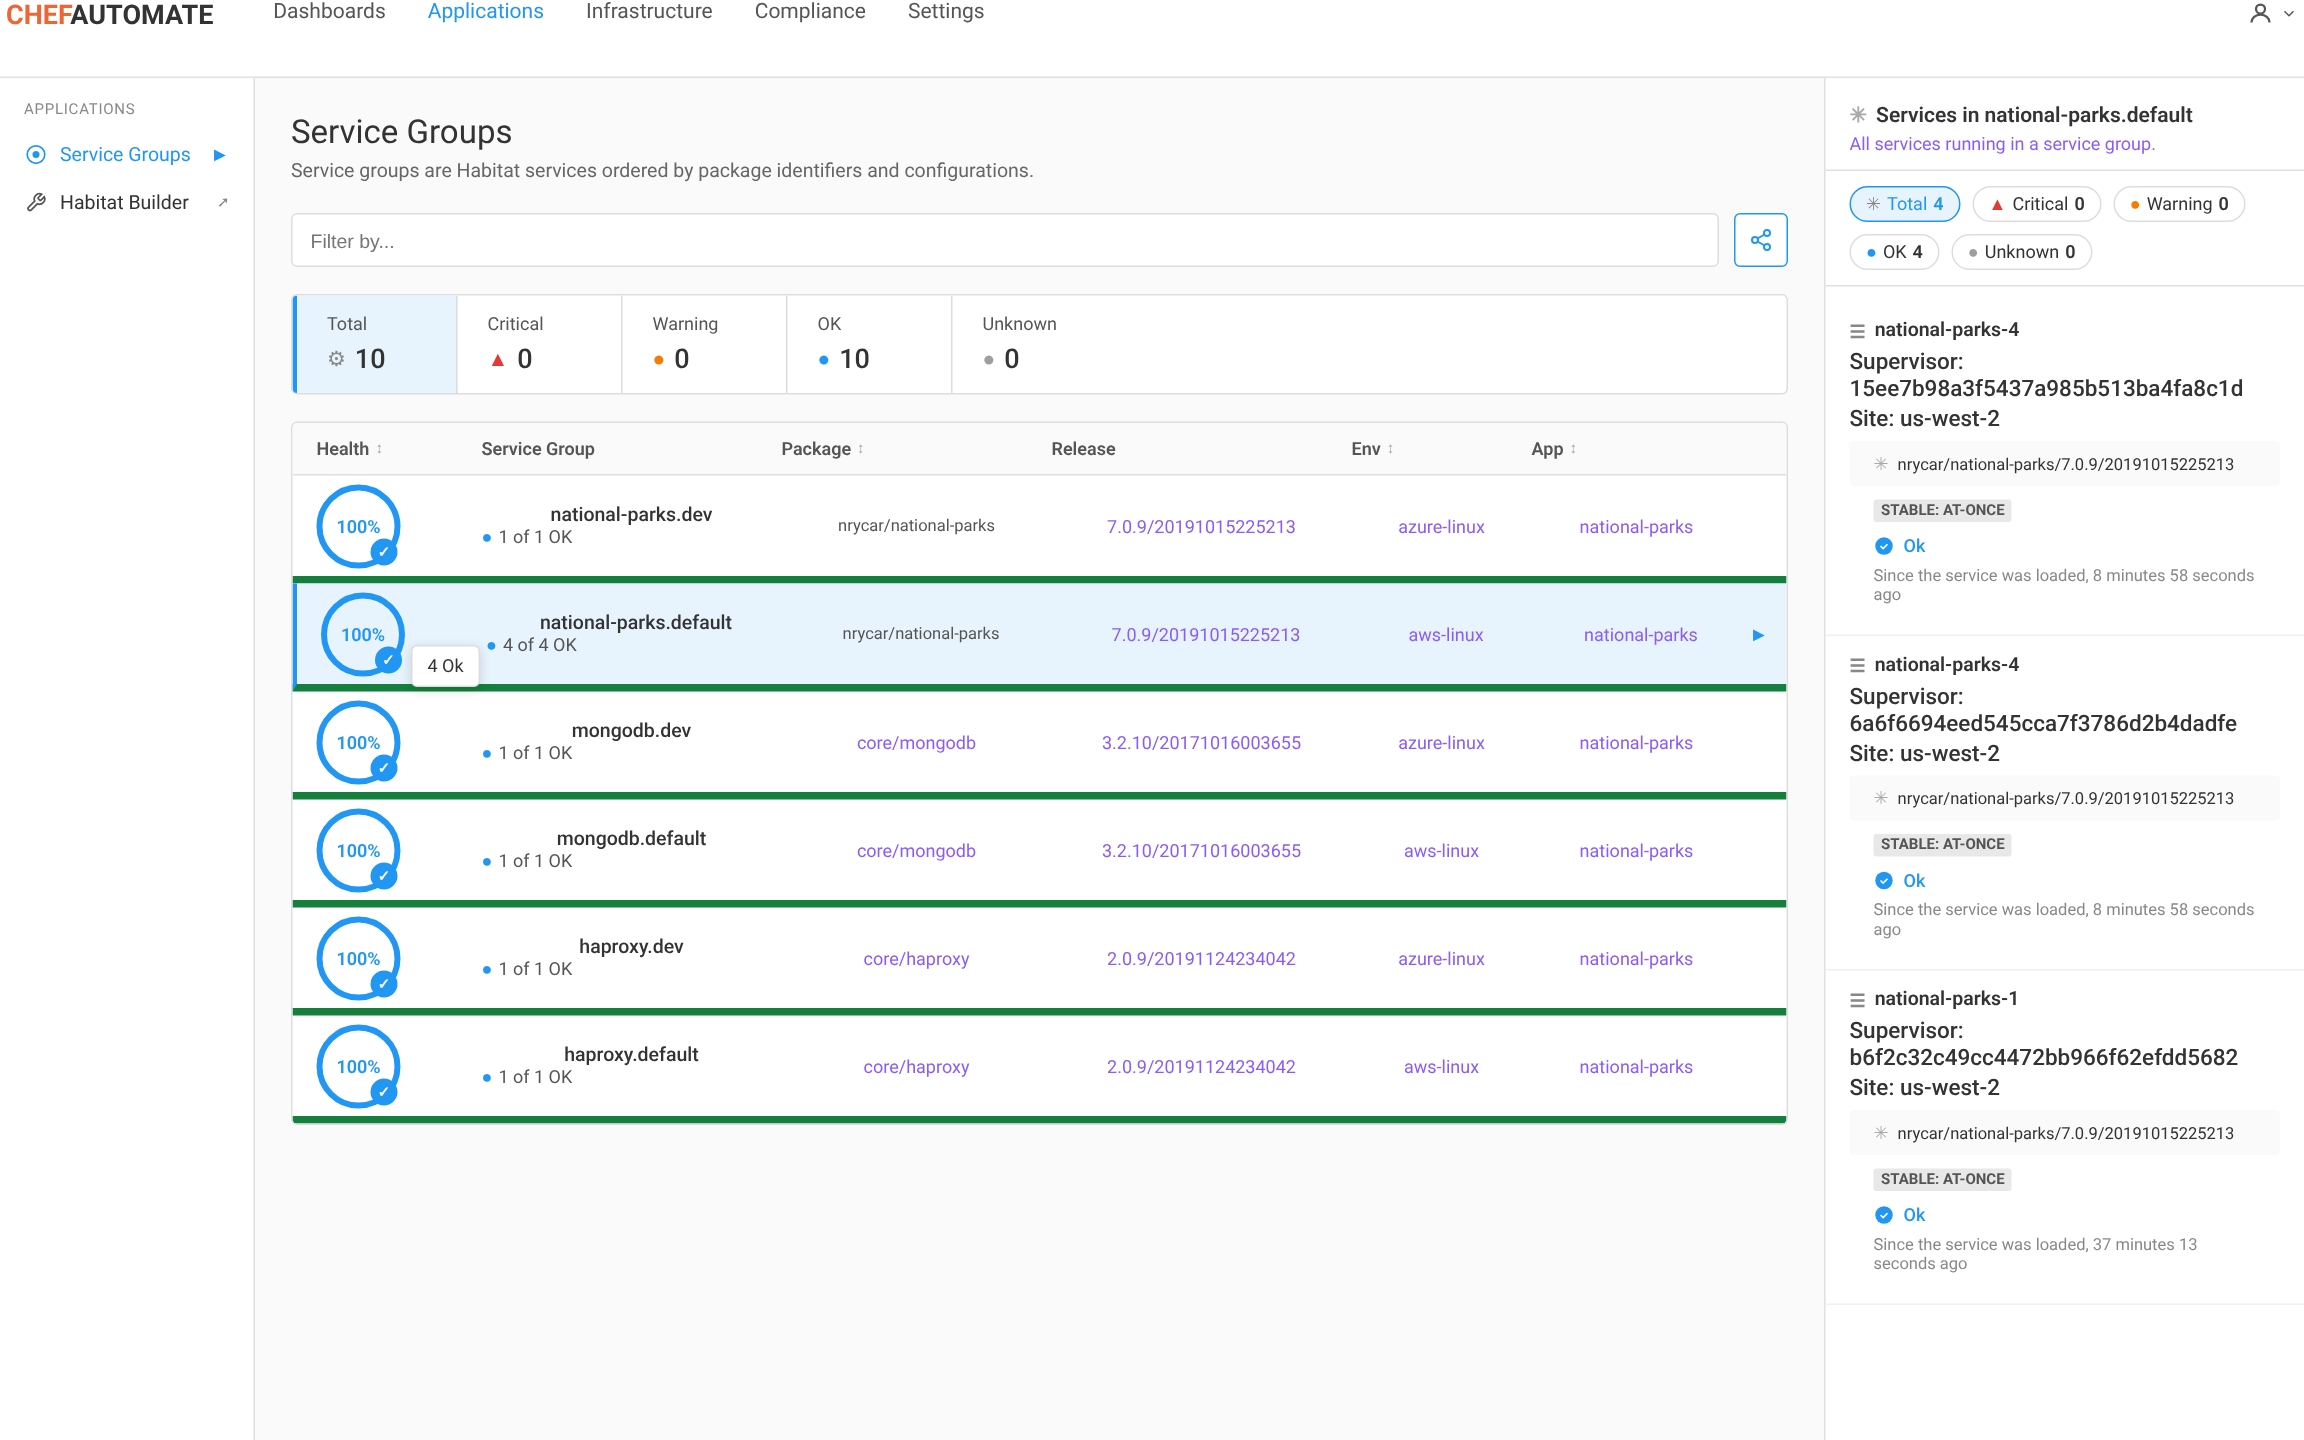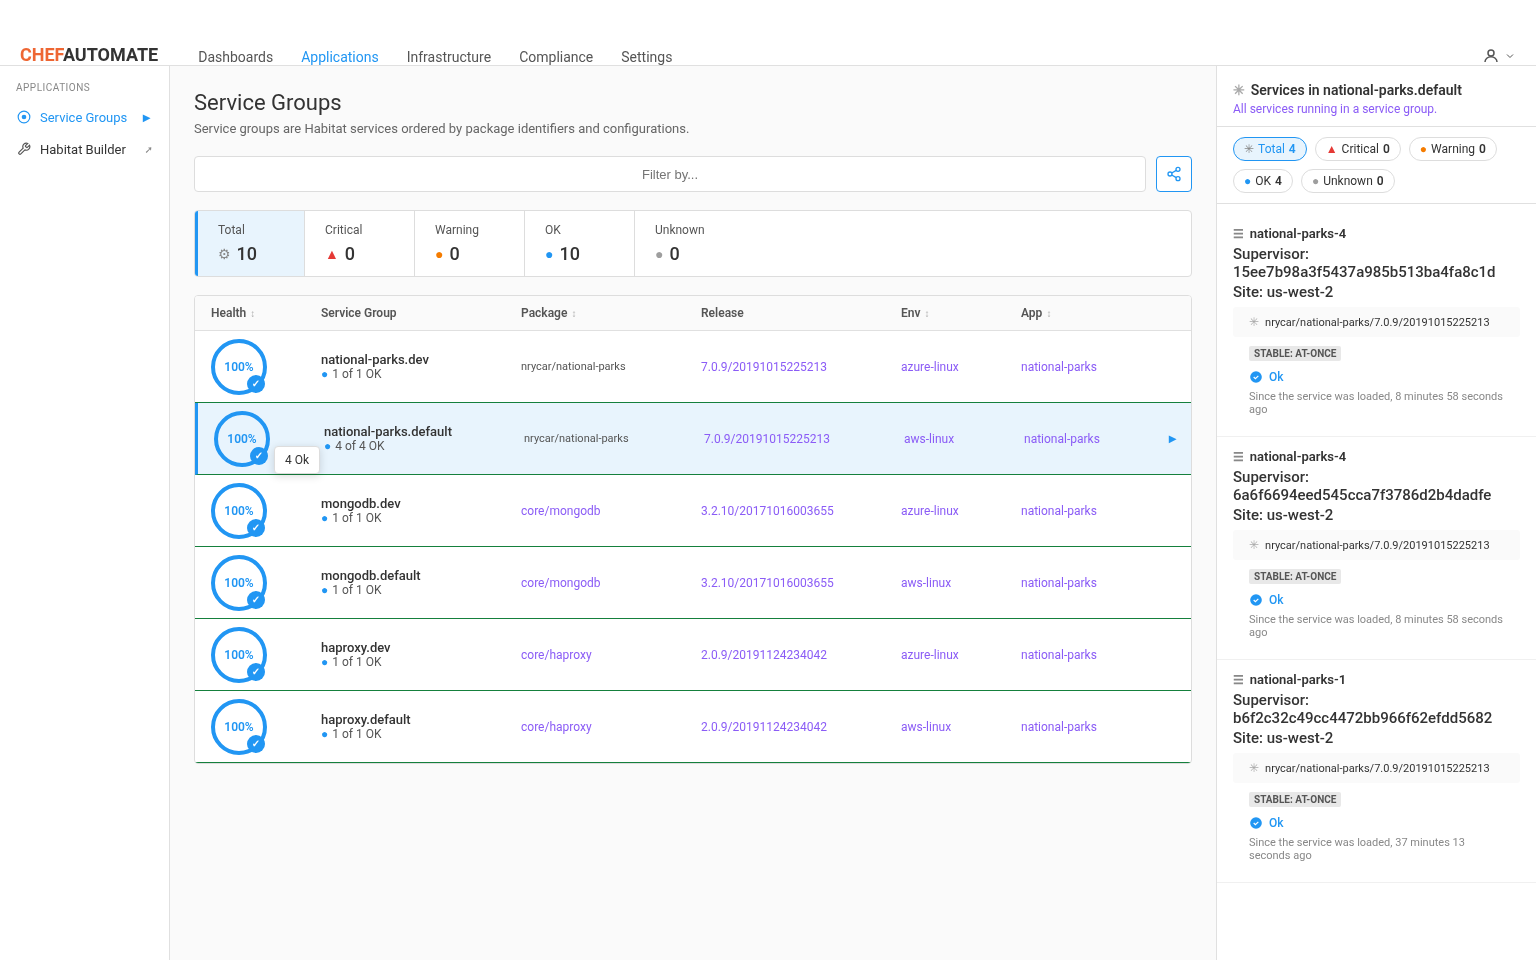--- a/index.html
+++ b/index.html
@@ -1,19 +1,19 @@
 <!DOCTYPE html>
 <html><head>
   <meta charset="utf-8">
   <style>
     * { box-sizing: border-box; margin: 0; padding: 0; }
     body { font-family: -apple-system, BlinkMacSystemFont, 'Segoe UI', Roboto, sans-serif; font-size: 13px; color: #333; background: #fff; display: flex; flex-direction: column; height: 960px; overflow: hidden; }
 
     
-    .top-nav { display: flex; align-items: flex-end; height: 52px; border-bottom: 1px solid #e0e0e0; padding: 0 20px; background: #fff; margin-top: 14px; }
+    .top-nav { display: flex; align-items: flex-start; height: 52px; border-bottom: 1px solid #e0e0e0; padding: 0 4px; background: #fff; }
     .logo { font-size: 18px; font-weight: 700; margin-right: 40px; }
     .logo-chef { color: #e63; }
     .logo-automate { color: #333; }
     .nav-links { display: flex; gap: 28px; flex: 1; }
     .nav-link { text-decoration: none; color: #555; font-size: 14px; }
     .nav-link.active { color: #2196F3; }
     .user-icon { margin-left: auto; display: flex; align-items: center; gap: 4px; color: #555; cursor: pointer; }
 
     
     .layout { display: flex; flex: 1; overflow: hidden; }
@@ -26,43 +26,43 @@
     .sidebar-item .arrow { margin-left: auto; color: #2196F3; }
     .sidebar-icon { width: 16px; height: 16px; display: inline-flex; align-items: center; justify-content: center; }
 
     
     .main-content { flex: 1; overflow-y: auto; padding: 24px 24px; background: #fafafa; }
     .page-title { font-size: 22px; font-weight: 400; color: #333; margin-bottom: 6px; }
     .page-subtitle { font-size: 13px; color: #666; margin-bottom: 20px; }
 
     
     .filter-bar { display: flex; align-items: center; gap: 10px; margin-bottom: 18px; }
-    .filter-input { flex: 1; height: 36px; border: 1px solid #ddd; border-radius: 4px; padding: 0 12px; font-size: 13px; color: #8b5cf6; background: #fff; text-align: center; }
+    .filter-input { flex: 1; height: 36px; border: 1px solid #ddd; border-radius: 4px; padding: 0 12px; font-size: 13px; color: #8b5cf6; background: #fff; }
     .share-btn { width: 36px; height: 36px; border: 1px solid #2196F3; border-radius: 4px; display: flex; align-items: center; justify-content: center; cursor: pointer; color: #2196F3; background: #fff; }
 
     
     .stats-row { display: flex; gap: 0; margin-bottom: 18px; border: 1px solid #ddd; border-radius: 4px; overflow: hidden; background: #fff; }
     .stat-card { padding: 12px 20px; border-right: 1px solid #ddd; min-width: 110px; }
     .stat-card:last-child { border-right: none; }
     .stat-card.active { background: #e8f4fd; border-left: 3px solid #2196F3; }
     .stat-label { font-size: 12px; color: #555; margin-bottom: 6px; }
     .stat-value { display: flex; align-items: center; gap: 6px; font-size: 18px; font-weight: 500; }
     .stat-icon { font-size: 14px; }
     .icon-total { color: #888; }
     .icon-critical { color: #e53935; }
     .icon-warning { color: #f57c00; }
     .icon-ok { color: #2196F3; }
     .icon-unknown { color: #9e9e9e; }
 
     
-    .table-container { background: #fff; border: 1px solid #ddd; border-radius: 4px; overflow: hidden; }
+    .table-container { background: #fff; border: 1px solid #ddd; border-radius: 4px; overflow: hidden; text-align: center; }
     .table-header { display: grid; grid-template-columns: 110px 200px 180px 200px 120px 140px; padding: 10px 16px; border-bottom: 1px solid #e0e0e0; background: #fafafa; }
     .th { font-size: 12px; font-weight: 600; color: #555; display: flex; align-items: center; gap: 4px; }
     .sort-icon { color: #aaa; font-size: 10px; }
-    .table-row { display: grid; grid-template-columns: 110px 200px 180px 200px 120px 140px; padding: 0 16px; border-bottom: 1px solid #15803d; align-items: center; min-height: 72px; position: relative; cursor: pointer; }
+    .table-row { display: grid; grid-template-columns: 110px 200px 180px 200px 120px 140px; padding: 0 16px; border-bottom: 5px solid #15803d; align-items: center; min-height: 72px; position: relative; cursor: pointer; }
     .table-row.selected { background: #e8f4fd; border-left: 3px solid #2196F3; }
     .table-row .row-arrow { position: absolute; right: 12px; color: #2196F3; }
     .health-circle { width: 56px; height: 56px; border-radius: 50%; border: 4px solid #2196F3; display: flex; align-items: center; justify-content: center; font-size: 12px; font-weight: 600; color: #2196F3; position: relative; }
     .health-check { position: absolute; bottom: -2px; right: -2px; width: 18px; height: 18px; background: #2196F3; border-radius: 50%; color: white; display: flex; align-items: center; justify-content: center; font-size: 10px; }
     .sg-name { font-size: 13px; color: #333; font-weight: 500; }
     .sg-status { font-size: 12px; color: #555; display: flex; align-items: center; gap: 4px; }
     .sg-status .ok-dot { color: #2196F3; }
     .cell-text { font-size: 12px; color: #8b5cf6; }
     .cell-text-small { font-size: 11px; color: #555; white-space: nowrap; overflow: hidden; text-overflow: ellipsis; max-width: 195px; }
 

